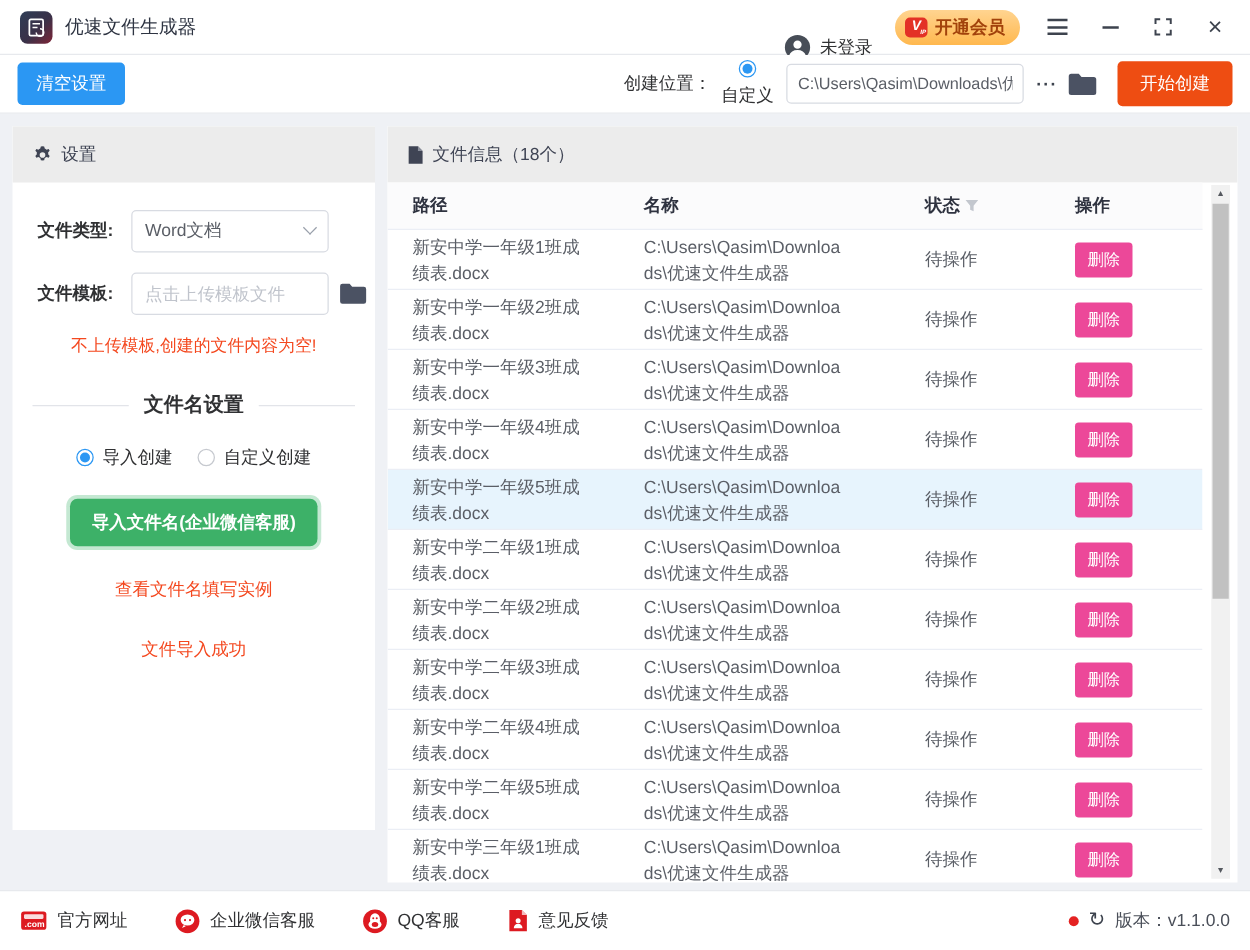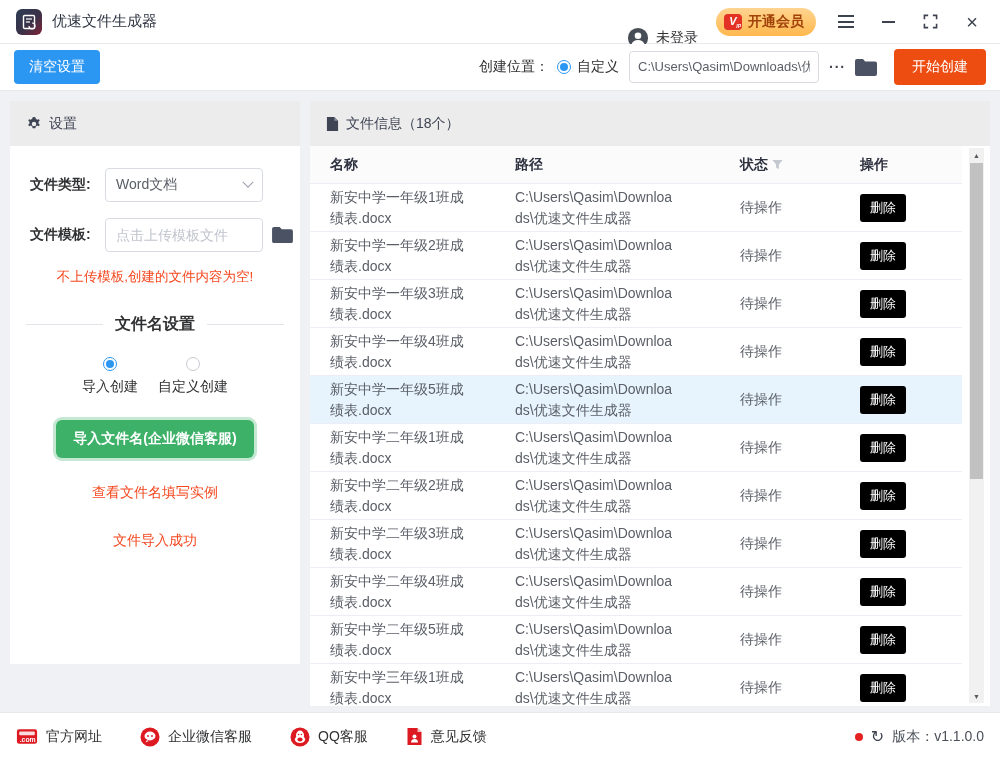--- a/index.html
+++ b/index.html
@@ -39,21 +39,21 @@
     border-bottom:1px solid #e7e9ed; display:flex; align-items:center; padding:0 14px; }
   .btn-blue { background:#2b97f3; color:#fff; border:none; border-radius:4px;
     padding:8px 15px; font-size:14px; cursor:pointer; }
   .toolbar-right { margin-left:auto; display:flex; align-items:center; }
   .loc-label { font-size:14px; color:#303133; margin-right:8px; }
   .radio { width:14px; height:14px; border-radius:50%; border:1px solid #2b97f3;
     position:relative; display:inline-block; flex:none; }
   .radio.checked::after { content:''; position:absolute; left:50%; top:50%; width:8px; height:8px;
     margin:-4px 0 0 -4px; background:#2b97f3; border-radius:50%; }
   .radio.unchecked { border-color:#c6c9cf; }
-  .loc-option { display:flex; align-items:center; gap:6px; margin-right:10px; cursor:pointer; }
+  .loc-option { display:flex; align-items:center; gap:6px; margin-right:10px; cursor:pointer;flex-direction:column; }
   .path-input { width:190px; height:32px; border:1px solid #d8dbe2; border-radius:4px;
     padding:0 8px; font-size:13px; color:#5a5e66; font-family:inherit; }
   .ellipsis-btn { margin:0 8px 0 10px; color:#3d434e; font-weight:bold; letter-spacing:1px;
     cursor:pointer; font-size:14px; }
   .folder-btn { cursor:pointer; display:flex; align-items:center; margin-right:16px; }
   .btn-orange { background:#ee4d12; color:#fff; border:none; border-radius:4px;
     padding:9px 18px; font-size:14px; cursor:pointer; font-weight:500; }
   
   .content { position:absolute; top:92px; left:0; right:0; bottom:48px; background:#eff1f5; }
   .panel { position:absolute; background:#fff; overflow:hidden; }
@@ -70,40 +70,40 @@
     transform:rotate(45deg) translate(-2px,-2px); margin-left:auto; }
   .tpl-input { width:158px; height:34px; border:1px solid #d8dbe2; border-radius:4px;
     padding:0 10px; font-size:14px; color:#5a5e66; font-family:inherit; }
   .tpl-input::placeholder { color:#c0c4cc; }
   .field-row .folder-btn { margin:0 0 0 8px; }
   .warning-text { text-align:center; color:#f4481f; font-size:13.5px; margin-top:4px; }
   .divider { display:flex; align-items:center; gap:12px; margin:28px 16px 22px; }
   .divider::before,.divider::after { content:''; flex:1; height:1px; background:#e2e4e9; }
   .divider-title { font-size:16px; font-weight:bold; color:#303133; }
   .radio-row { display:flex; justify-content:center; gap:20px; margin-bottom:24px; }
-  .radio-item { display:flex; align-items:center; gap:7px; cursor:pointer; font-size:14px;flex-direction:column; }
+  .radio-item { display:flex; align-items:center; gap:7px; cursor:pointer; font-size:14px; }
   .btn-green { display:block; margin:0 auto; background:#3db168; color:#fff; border:none;
     border-radius:6px; padding:10px 17px; font-size:14px; font-weight:bold; cursor:pointer;
     box-shadow:0 0 0 3px #c4e8d2; }
   .example-link { display:block; text-align:center; color:#f4481f; font-size:14px;
     margin-top:26px; cursor:pointer; }
   .import-status { text-align:center; color:#f4481f; font-size:14px; margin-top:30px; }
   
   .table-panel { left:310px; top:9px; width:680px; height:605px; }
   .thead { display:grid; grid-template-columns:185px 225px 120px 1fr; padding-left:20px;
     margin-right:28px; height:38px; align-items:center; font-weight:bold; color:#2f3340;
     background:#fbfbfc; border-bottom:1px solid #ebeef5; font-size:14px; }
   .th { display:flex; align-items:center; gap:4px; }
   .tbody { height:522px; overflow:hidden; margin-right:28px; }
   .trow { display:grid; grid-template-columns:185px 225px 120px 1fr; padding-left:20px;
     height:48px; align-items:center; border-bottom:1px solid #ebeef5; color:#5a5e66; font-size:14px; }
   .trow.highlight { background:#e7f4fd; }
   .cell-name span { display:inline-block; max-width:142px; line-height:21px; }
   .cell-path span { display:inline-block; max-width:160px; line-height:21px; word-break:break-all; }
-  .btn-del { background:#000000; color:#fff; border:none; border-radius:3px;
+  .btn-del { background:#ec4899; color:#fff; border:none; border-radius:3px;
     padding:5px 10px; font-size:13px; cursor:pointer; }
   
   .vscroll { position:absolute; top:47px; bottom:3px; right:6px; width:15px; background:#f1f1f1; }
   .vscroll .arrow { position:absolute; left:0; right:0; height:14px; display:flex;
     align-items:center; justify-content:center; font-size:7px; color:#55595f; cursor:pointer; }
   .vscroll .up { top:0; } .vscroll .down { bottom:0; }
   .vscroll .thumb { position:absolute; top:15px; left:1px; right:1px; height:316px;
     background:#c1c1c1; cursor:pointer; }
   
   .footer { position:absolute; left:0; right:0; bottom:0; height:48px; background:#fff;
@@ -238,24 +238,24 @@
   <div class="panel table-panel">
     <div class="panel-header">
       <svg width="13" height="16" viewBox="0 0 14 17" fill="#3f4454">
         <path d="M1 1 h8 l4 4 v11 H1 Z"></path>
         <path d="M9 1 l4 4 h-4 Z" fill="#8a8f9b"></path>
       </svg>
       <span>文件信息（18个）</span>
     </div>
     <div class="thead">
       <div class="th">
-          <span>名称</span>
+          <span>路径</span>
         </div>
       <div class="th">
-          <span>路径</span>
+          <span>名称</span>
         </div>
       <div class="th">
         <span>状态</span>
         <svg width="11" height="11" viewBox="0 0 12 12" fill="#c3c7ce">
           <path d="M0.5 1 h11 L7.5 6 v5 l-3 -1.4 V6 Z"></path>
         </svg>
       </div>
       <div class="th">
           <span>操作</span>
         </div>

